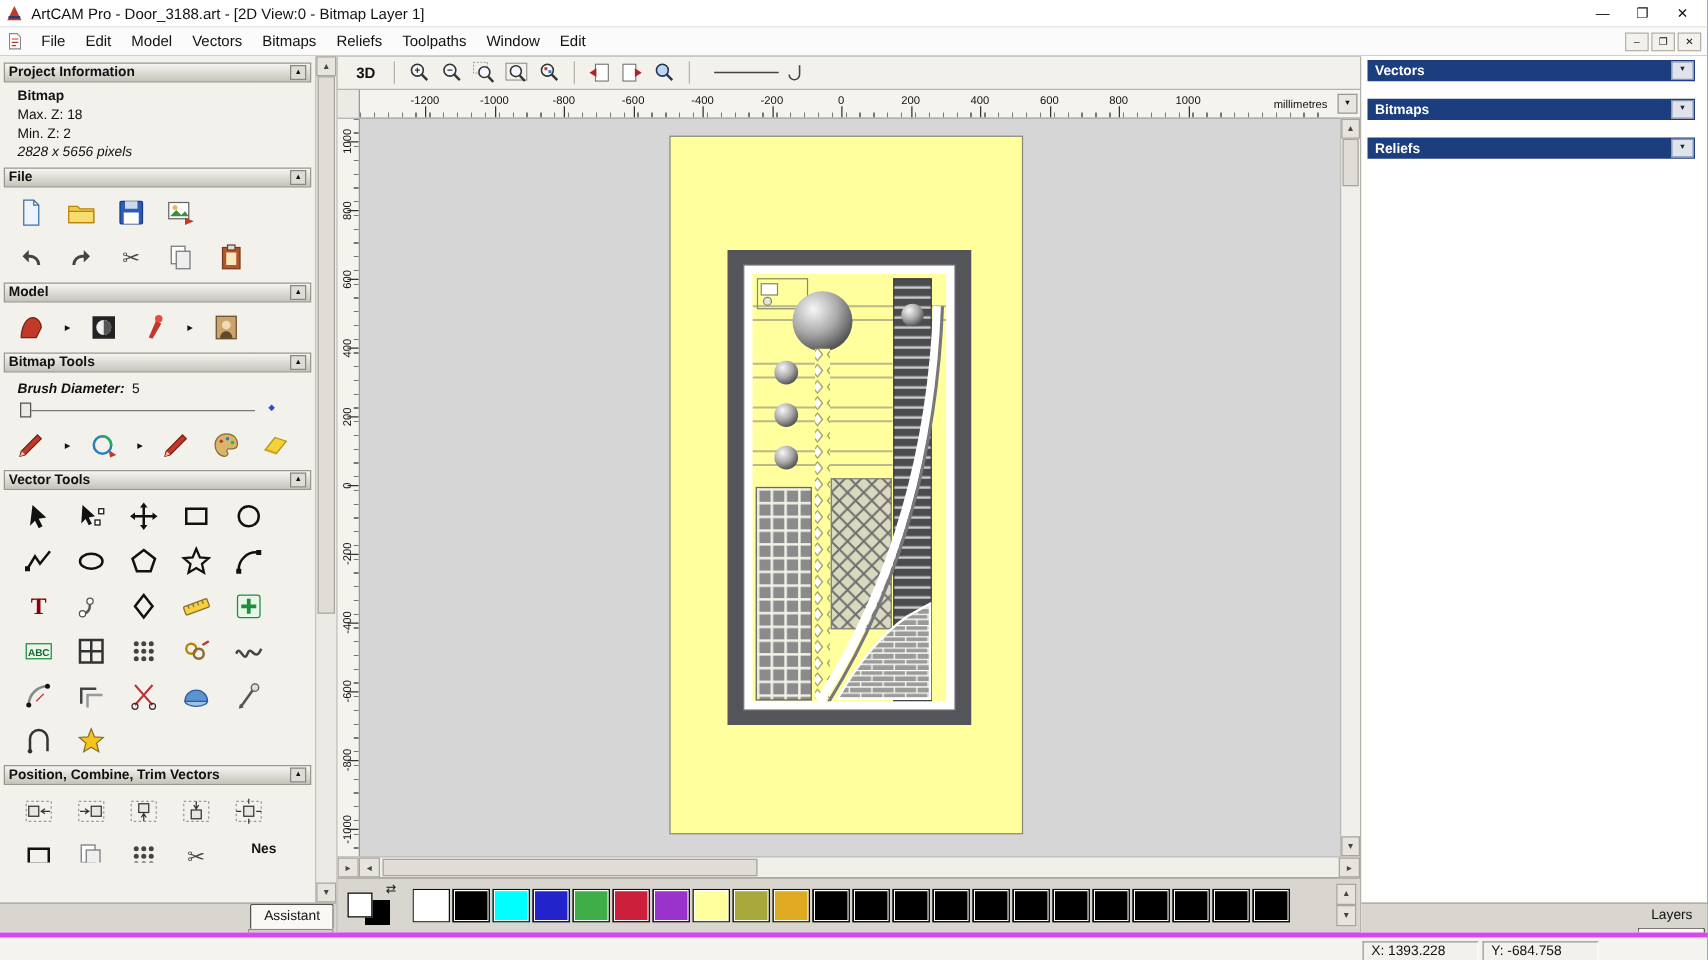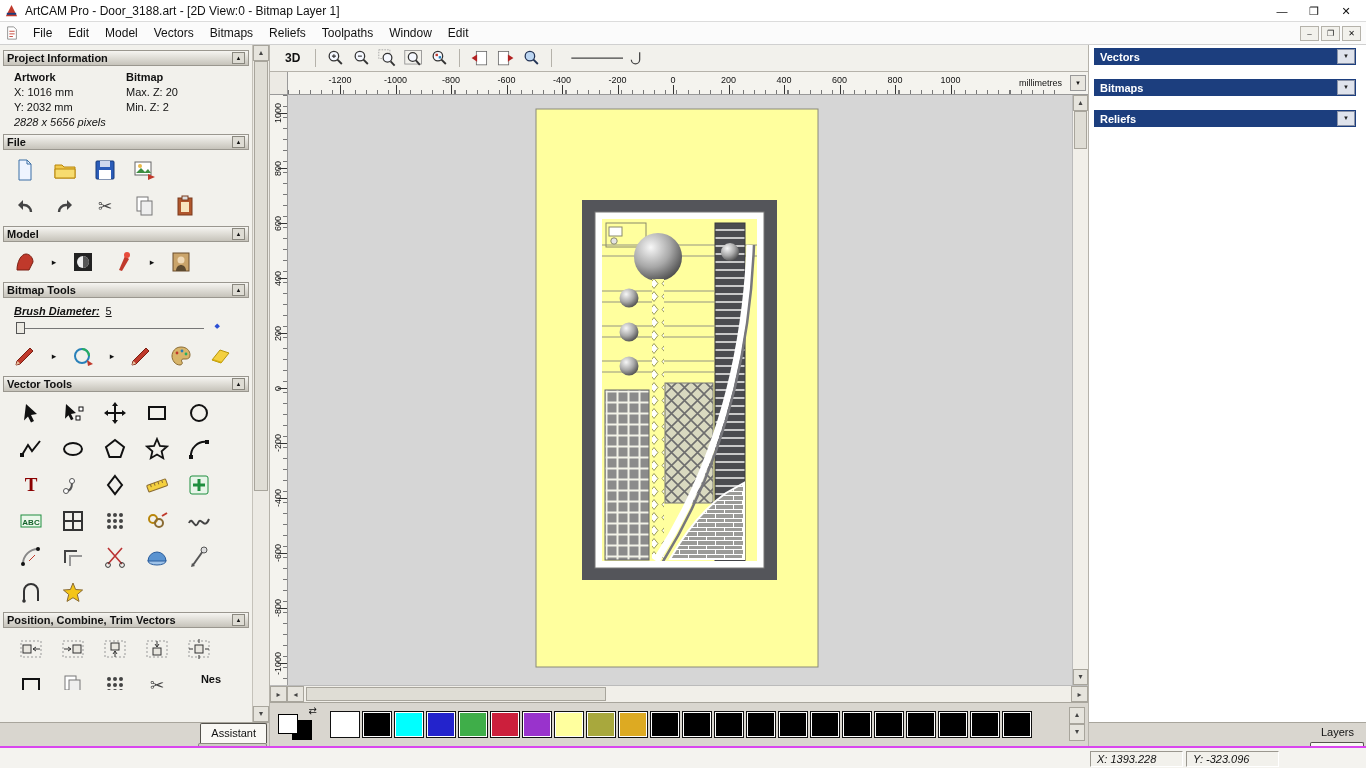--- a/index.html
+++ b/index.html
@@ -33,21 +33,21 @@
   .pi-col { width:50%; }
   .pi-head { font-weight:bold; margin-bottom:3px; }
   .pi-line { margin-bottom:3px; }
   .pi-pixels { padding:0 12px 4px;font-style:italic; }
   .icon-row { display:flex; align-items:center; padding:4px 8px; gap:10px; }
   .tool { width:30px; height:28px; display:flex; align-items:center; justify-content:center; }
   .tool svg { width:24px; height:24px; display:block; }
   .tool.gly { font-size:17px; }
   .tool.small { width:8px; font-size:9px; }
   .icon-grid { display:grid; grid-template-columns:repeat(5,42px); row-gap:7px; padding:5px 8px 3px; justify-items:center; }
-  .brush-row { display:flex; padding:5px 12px 0; align-items:baseline;text-decoration:underline; }
+  .brush-row { display:flex; padding:5px 12px 0; align-items:baseline; }
   .brush-label { font-weight:bold; font-style:italic; }
   .brush-value { margin-left:6px; }
   .slider { position:relative; height:17px; margin:2px 12px 2px; }
   .slider .track { position:absolute; left:6px; right:34px; top:9px; height:1px; background:#777; }
   .slider .thumbq { position:absolute; left:2px; top:3px; width:9px; height:12px; background:#eceae3; border:1px solid #555; }
   .slider .dot { position:absolute; right:18px; top:3px; font-size:7px; color:#2b4fd4; }
   .clip-row { height:24px; overflow:hidden; }
   .nes { font-weight:bold; font-size:11px; align-self:flex-start; padding-top:2px;padding-left:24px; }
 
   .lp-scroll { position:absolute; top:0; right:0; width:17px; bottom:24px; background:#eceae4; border-left:1px solid #c5c2ba; }
@@ -112,21 +112,21 @@
   
   .right-panel { flex:1; background:#fff; position:relative; border-left:1px solid #b5b2aa; }
   .rp-header { height:17px; margin:14px 10px 0 5px; background:#1c3e7e; display:flex; align-items:center; padding-left:6px; }
   .rp-header.first { margin-top:3px; }
   .rp-title { color:#fff; font-weight:bold; font-size:11px; }
   .rp-drop { margin-left:auto; width:18px; height:15px; background:#dfe3ec; border:1px solid #8a93a8; font-size:6px; text-align:center; line-height:13px; margin-right:1px; color:#222; }
   .rp-tabs { padding-left:8px; }
   .rp-tabs .tab.plain { border:none; background:transparent; }
 
   
-  .statusbar { height:22px; background:#f4f3ef; border-top:2px solid #d946ef; position:relative;font-style:italic; }
+  .statusbar { height:22px; background:#f4f3ef; border-top:4px solid #d946ef; position:relative; }
   .cell { position:absolute; top:3px; height:16px; line-height:14px; padding:0 6px; background:#f2f1ec; border:1px solid; border-color:#9a978f #ffffff #ffffff #9a978f; font-size:11px; white-space:nowrap; }
   .cell.x { left:1090px; width:93px; }
   .cell.y { left:1186px; width:93px; }
 </style>
 </head>
 <body>
 
 <div id="app">
 
   <div class="titlebar">
@@ -172,27 +172,22 @@
 
     <div class="left-panel">
       <div class="lp-inner">
 
         <div class="sec-header">
           <span class="sec-title">Project Information</span>
           <span class="sec-collapse">▲</span>
         </div>
         <div class="pi-grid">
           <div class="pi-col">
-            <div class="pi-head">Artwork</div>
-            <div class="pi-line">X: 1016 mm</div>
-            <div class="pi-line">Y: 2032 mm</div>
-          </div>
-          <div class="pi-col">
             <div class="pi-head">Bitmap</div>
-            <div class="pi-line">Max. Z: 20</div>
+            <div class="pi-line">Max. Z: 18</div>
             <div class="pi-line">Min. Z: 2</div>
           </div>
         </div>
         <div class="pi-pixels">2828 x 5656 pixels</div>
 
         <div class="sec-header">
           <span class="sec-title">File</span>
           <span class="sec-collapse">▲</span>
         </div>
         <div class="icon-row">
@@ -871,16 +866,16 @@
       <div class="rp-tabs">
         <div class="tab plain">Layers</div>
         <div class="tab active">Add In</div>
       </div>
     </div>
 
   </div>
 
   <div class="statusbar">
     <div class="cell x">X: 1393.228</div>
-    <div class="cell y">Y: -323.096</div>
+    <div class="cell y">Y: -684.758</div>
   </div>
 
 </div>
 
 </body></html>

